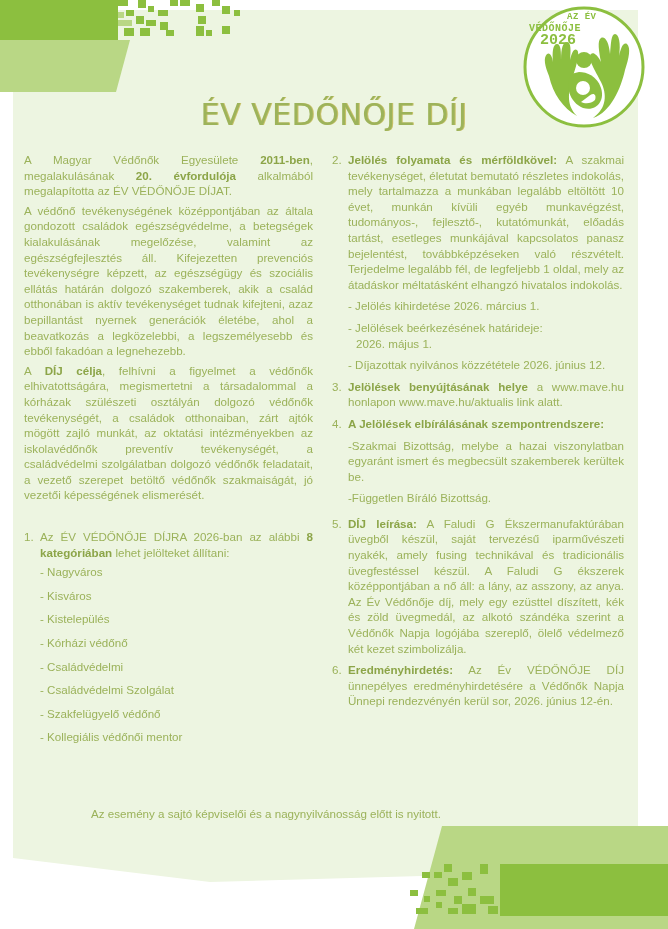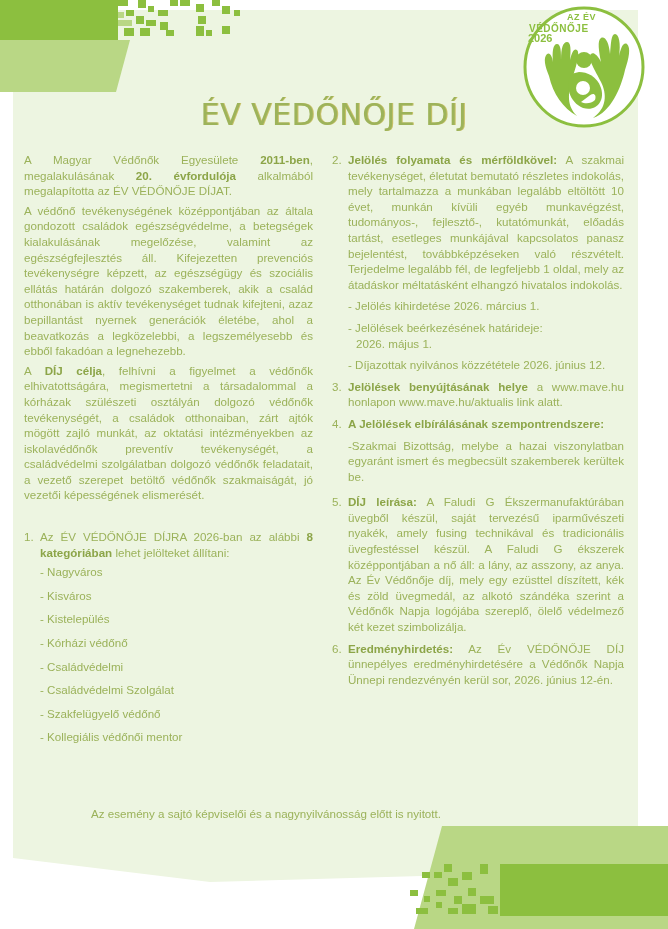--- a/index.html
+++ b/index.html
@@ -29,24 +29,24 @@
     .subitem.indent { padding-left: 8px; }
     .catlist { margin-top: 4px; }
     .catlist .cat { margin-bottom: 8px; padding-left: 0; }
 
     .footer-note {
       position: absolute; top: 807px; left: 0; width: 532px; text-align: center;
       font-size: 11.6px; color: #9bb25a;
     }
 
     .logo { position: absolute; left: 521px; top: 4px; width: 126px; height: 126px; }
-    .logo-text { position: absolute; font-family: Liberation Sans, sans-serif; font-weight: bold; color: #8cbf3f; text-align: right; }
+    .logo-text { position: absolute; font-family: Liberation Mono, monospace; font-weight: bold; color: #8cbf3f; text-align: right; }
     .logo-t1 { left: 46px; top: 8px; font-size: 9px; letter-spacing: 0.5px; }
     .logo-t2 { left: 8px; top: 19px; font-size: 10px; letter-spacing: 0.5px; }
-    .logo-t3 { left: 7px; top: 28px; font-size: 11px; }
+    .logo-t3 { left: 19px; top: 28px; font-size: 15px; }
   </style>
 </head>
 <body>
 
 <svg class="bg-layer" viewBox="0 0 668 929" xmlns="http://www.w3.org/2000/svg">
 
   <polygon points="13,10 638,10 638,870 210,882 13,858" fill="#edf5e1"></polygon>
 
   <polygon points="0,40 130,40 116,92 0,92" fill="#b9d785"></polygon>
   <rect x="0" y="0" width="118" height="40" fill="#8cbf3f"></rect>
@@ -167,20 +167,21 @@
       <div class="body">
         <b>Jelölések benyújtásának helye</b><span> a www.mave.hu honlapon www.mave.hu/aktualis link alatt.</span>
       </div>
     </div>
 
     <div class="item">
       <span class="num">4.</span>
       <div class="body">
         <b>A Jelölések elbírálásának szempontrendszere:</b>
         <div class="subitem" style="text-align:justify">-Szakmai Bizottság, melybe a hazai viszonylatban egyaránt ismert és megbecsült szakemberek kerültek be.</div>
+        <div class="subitem">-Független Bíráló Bizottság.</div>
       </div>
     </div>
 
     <div class="item" style="margin-top:10px">
       <span class="num">5.</span>
       <div class="body">
         <b>DÍJ leírása:</b><span> A Faludi G Ékszermanufaktúrában üvegből készül, saját tervezésű iparművészeti nyakék, amely fusing technikával és tradicionális üvegfestéssel készül. A Faludi G ékszerek középpontjában a nő áll: a lány, az asszony, az anya. Az Év Védőnője díj, mely egy ezüsttel díszített, kék és zöld üvegmedál, az alkotó szándéka szerint a Védőnők Napja logójába szereplő, ölelő védelmező két kezet szimbolizálja.</span>
       </div>
     </div>
 

